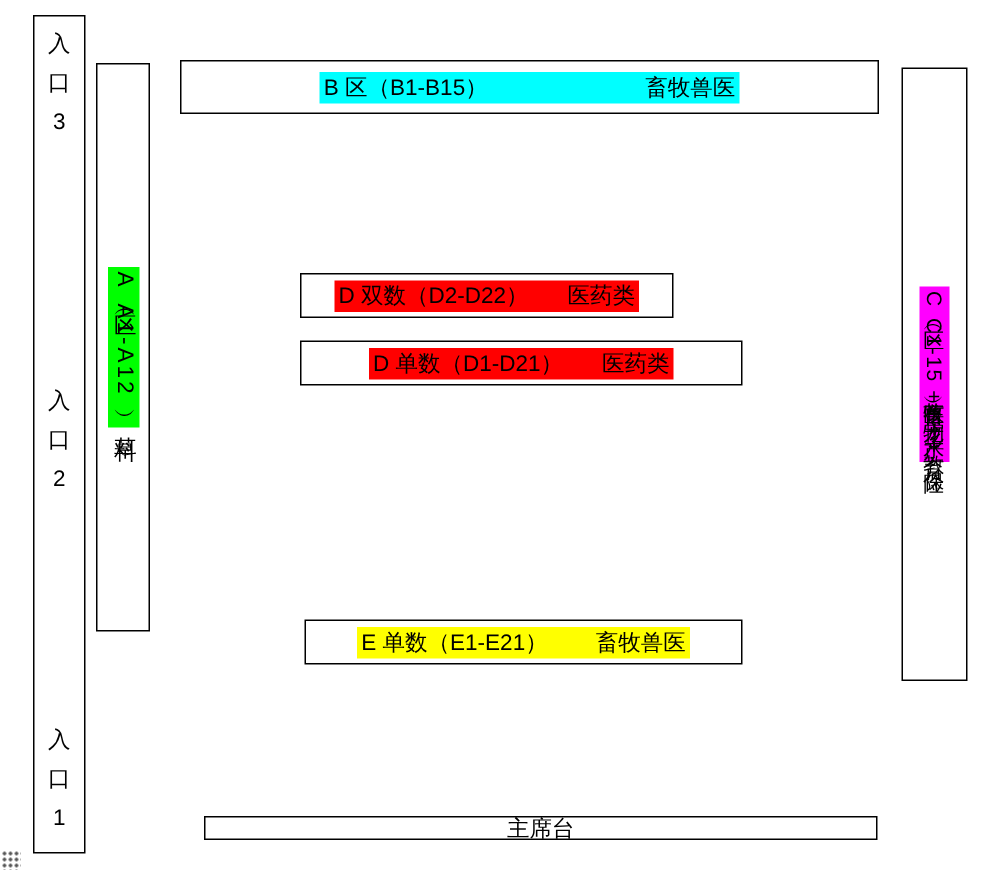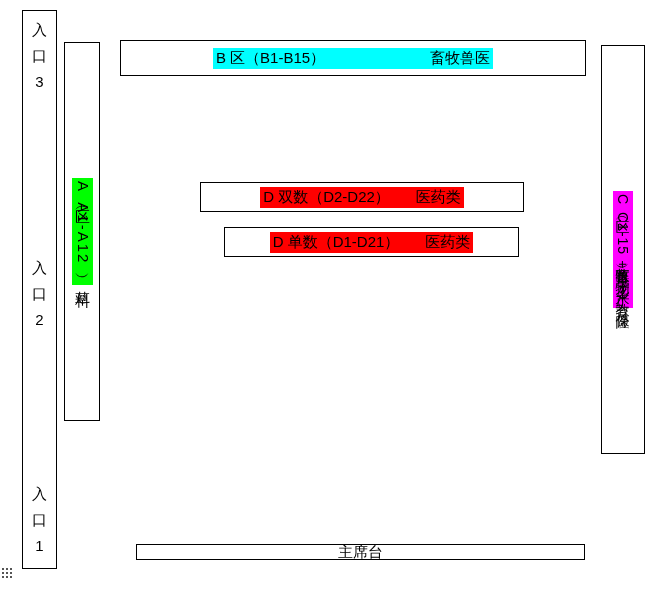--- a/index.html
+++ b/index.html
@@ -43,22 +43,22 @@
     writing-mode:vertical-rl;
     text-orientation:mixed;
     white-space:pre;
     font-size:15px;
     letter-spacing:2px;
     padding:3px 1px;
   }
   .c-col .vtext { font-size:14px; letter-spacing:1px; }
 
   .b-row      { left:120px; top:40px;  width:466px; height:36px; }
-  .d-even-row { left:200px; top:182px; width:324px; height:30px;text-align:center; }
-  .d-odd-row  { left:200px; top:227px; width:295px; height:30px;margin-left:24px; }
+  .d-even-row { left:200px; top:182px; width:249px; height:30px;text-align:center; }
+  .d-odd-row  { left:200px; top:227px; width:295px; height:30px; }
   .e-even-row { left:203px; top:368px; width:292px; height:30px; }
   .e-odd-row  { left:203px; top:413px; width:292px; height:30px; }
   .stage-row  { left:136px; top:544px; width:449px; height:16px; }
 
   .drag-handle {
     position:absolute; left:1px; top:567px; width:13px; height:13px;
     background-image: radial-gradient(circle, #555 1px, rgba(0,0,0,0) 1.3px);
     background-size:4px 4px;
     background-position:0 0;
   }
@@ -90,20 +90,23 @@
 
   <div class="box row d-even-row">
     <span class="hrun hl-red"><span>D 双数（D2-D22）</span><span class="gap gap-d"></span><span>医药类</span></span>
   </div>
 
   <div class="box row d-odd-row">
     <span class="hrun hl-red"><span>D 单数（D1-D21）</span><span class="gap gap-d"></span><span>医药类</span></span>
   </div>
 
 
+  <div class="box row e-odd-row">
+    <span class="hrun hl-yellow"><span>E 单数（E1-E21）</span><span class="gap gap-e"></span><span>畜牧兽医</span></span>
+  </div>
 
   <div class="box c-col">
     <span class="vtext hl-magenta">C 区（C1-15）畜牧兽医+宠物+水产+教育+保险</span>
   </div>
 
   <div class="box row stage-row">
     <span>主席台</span>
   </div>
 
   <div class="drag-handle"></div>

